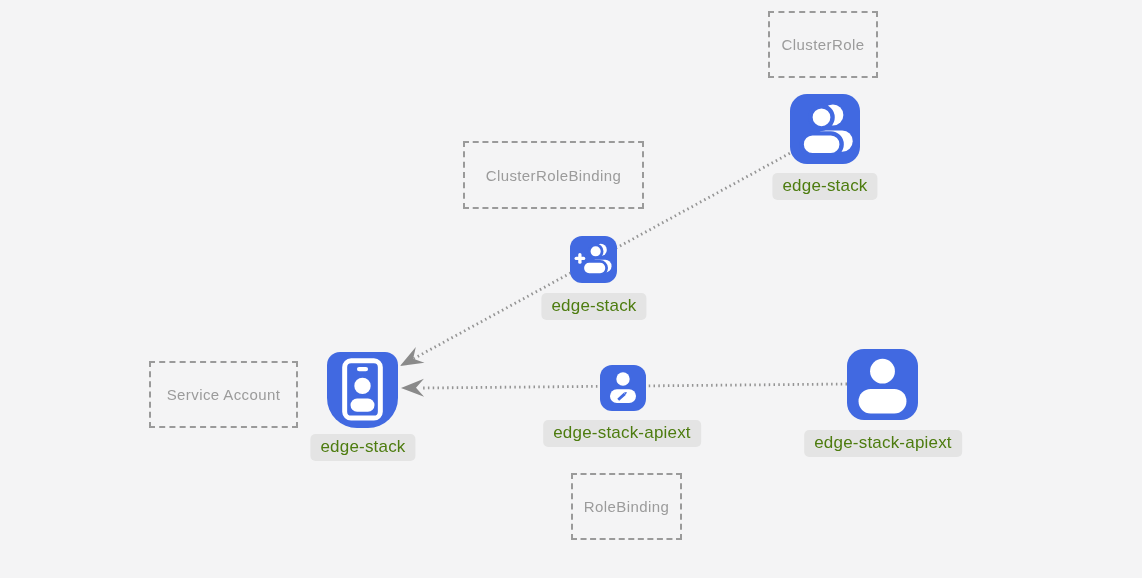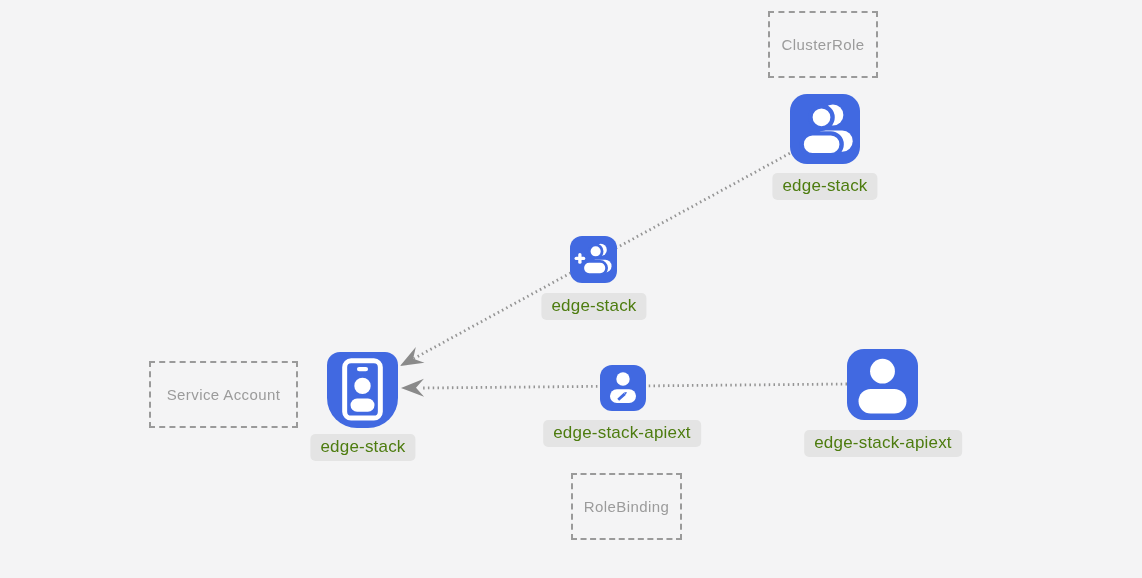--- a/index.html
+++ b/index.html
@@ -65,20 +65,23 @@
   <svg class="edges-layer" viewBox="0 0 1142 578" xmlns="http://www.w3.org/2000/svg">
     <path class="edge" d="M794,151 L413,359"></path>
     <path class="edge" d="M847,384 L423,388"></path>
     <path class="arrowhead" d="M0,0 L23,-9 L15,0 L23,9 Z" transform="translate(400,366) rotate(-28.8)"></path>
     <path class="arrowhead" d="M0,0 L23,-9 L15,0 L23,9 Z" transform="translate(401,388) rotate(-0.5)"></path>
   </svg>
 
   <div class="type-box tb-cluster-role">
     <span>ClusterRole</span>
   </div>
+  <div class="type-box tb-cluster-role-binding">
+    <span>ClusterRoleBinding</span>
+  </div>
   <div class="type-box tb-service-account">
     <span>Service Account</span>
   </div>
   <div class="type-box tb-role-binding">
     <span>RoleBinding</span>
   </div>
 
   <div class="node-icon ni-cluster-role">
     <svg viewBox="0 0 24 24">
       <g fill="#ffffff">

